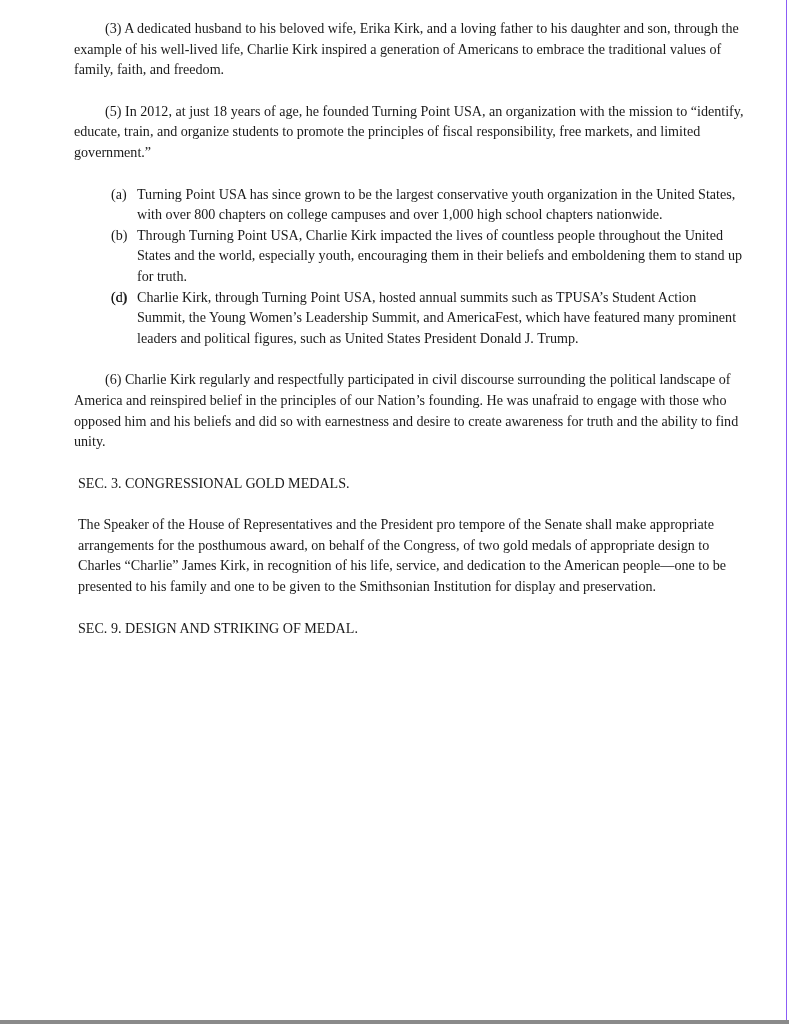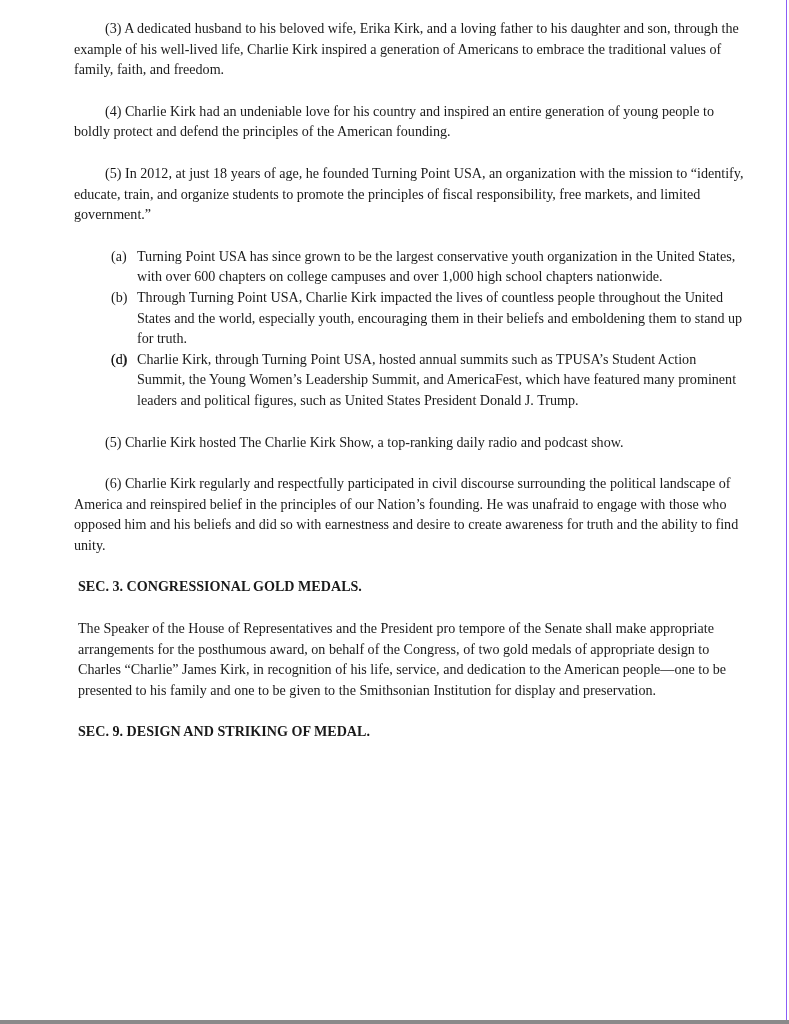--- a/index.html
+++ b/index.html
@@ -53,48 +53,46 @@
       position: relative;
       padding-left: 63px;
       margin: 0;
     }
     .subitem .label {
       position: absolute;
       left: 37px;
       top: 0;
     }
     .section-heading {
-      font-weight: bold;
+      font-weight: normal;
       margin: 0 0 21px 4px;
       font-size: 14.1px;
     }
     .section-body {
       margin: 17px 0 21px 4px;
     }
   </style>
 </head>
 <body>
 
 <div class="page">
   <div class="content">
 
     <p class="para"><span>(3)</span> <span>A dedicated husband to his beloved wife, Erika Kirk, and a loving father to his daughter and son, through the example of his well-lived life, Charlie Kirk inspired a generation of Americans to embrace the traditional values of family, faith, and freedom.</span></p>
 
-    <p class="para"><span>(4)</span> <span>Charlie Kirk had an undeniable love for his country and inspired an entire generation of young people to boldly protect and defend the principles of the American founding.</span></p>
 
     <p class="para"><span>(5)</span> <span>In 2012, at just 18 years of age, he founded Turning Point USA, an organization with the mission to “identify, educate, train, and organize students to promote the principles of fiscal responsibility, free markets, and limited government.”</span></p>
 
     <ul class="sublist">
-      <li class="subitem"><span class="label">(a)</span><span>Turning Point USA has since grown to be the largest conservative youth organization in the United States, with over 600 chapters on college campuses and over 1,000 high school chapters nationwide.</span></li>
+      <li class="subitem"><span class="label">(a)</span><span>Turning Point USA has since grown to be the largest conservative youth organization in the United States, with over 800 chapters on college campuses and over 1,000 high school chapters nationwide.</span></li>
       <li class="subitem"><span class="label">(b)</span><span>Through Turning Point USA, Charlie Kirk impacted the lives of countless people throughout the United States and the world, especially youth, encouraging them in their beliefs and emboldening them to stand up for truth.</span></li>
       <li class="subitem"><span class="label">(c)</span></li>
       <li class="subitem"><span class="label">(d)</span><span>Charlie Kirk, through Turning Point USA, hosted annual summits such as TPUSA’s Student Action Summit, the Young Women’s Leadership Summit, and AmericaFest, which have featured many prominent leaders and political figures, such as United States President Donald J. Trump.</span></li>
     </ul>
 
-    <p class="para"><span>(5)</span> <span>Charlie Kirk hosted The Charlie Kirk Show, a top-ranking daily radio and podcast show.</span></p>
 
     <p class="para"><span>(6)</span> <span>Charlie Kirk regularly and respectfully participated in civil discourse surrounding the political landscape of America and reinspired belief in the principles of our Nation’s founding. He was unafraid to engage with those who opposed him and his beliefs and did so with earnestness and desire to create awareness for truth and the ability to find unity.</span></p>
 
 
     <p class="section-heading">SEC. 3. CONGRESSIONAL GOLD MEDALS.</p>
     <p class="section-body">The Speaker of the House of Representatives and the President pro tempore of the Senate shall make appropriate arrangements for the posthumous award, on behalf of the Congress, of two gold medals of appropriate design to Charles “Charlie” James Kirk, in recognition of his life, service, and dedication to the American people—one to be presented to his family and one to be given to the Smithsonian Institution for display and preservation.</p>
 
     <p class="section-heading">SEC. 9. DESIGN AND STRIKING OF MEDAL.</p>
 
   </div>

